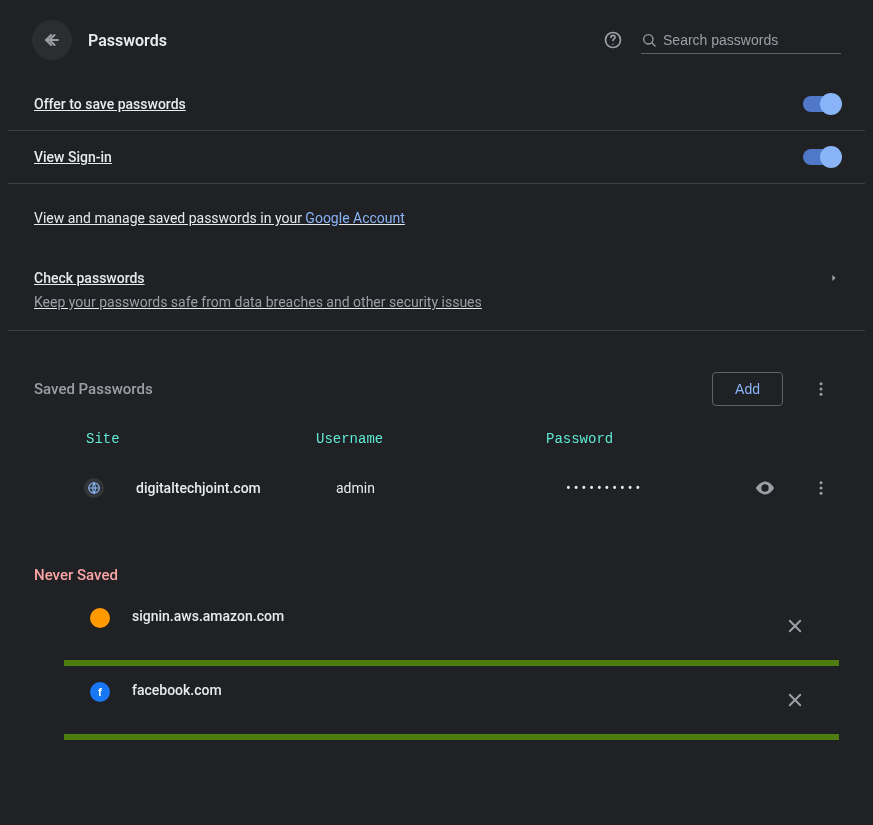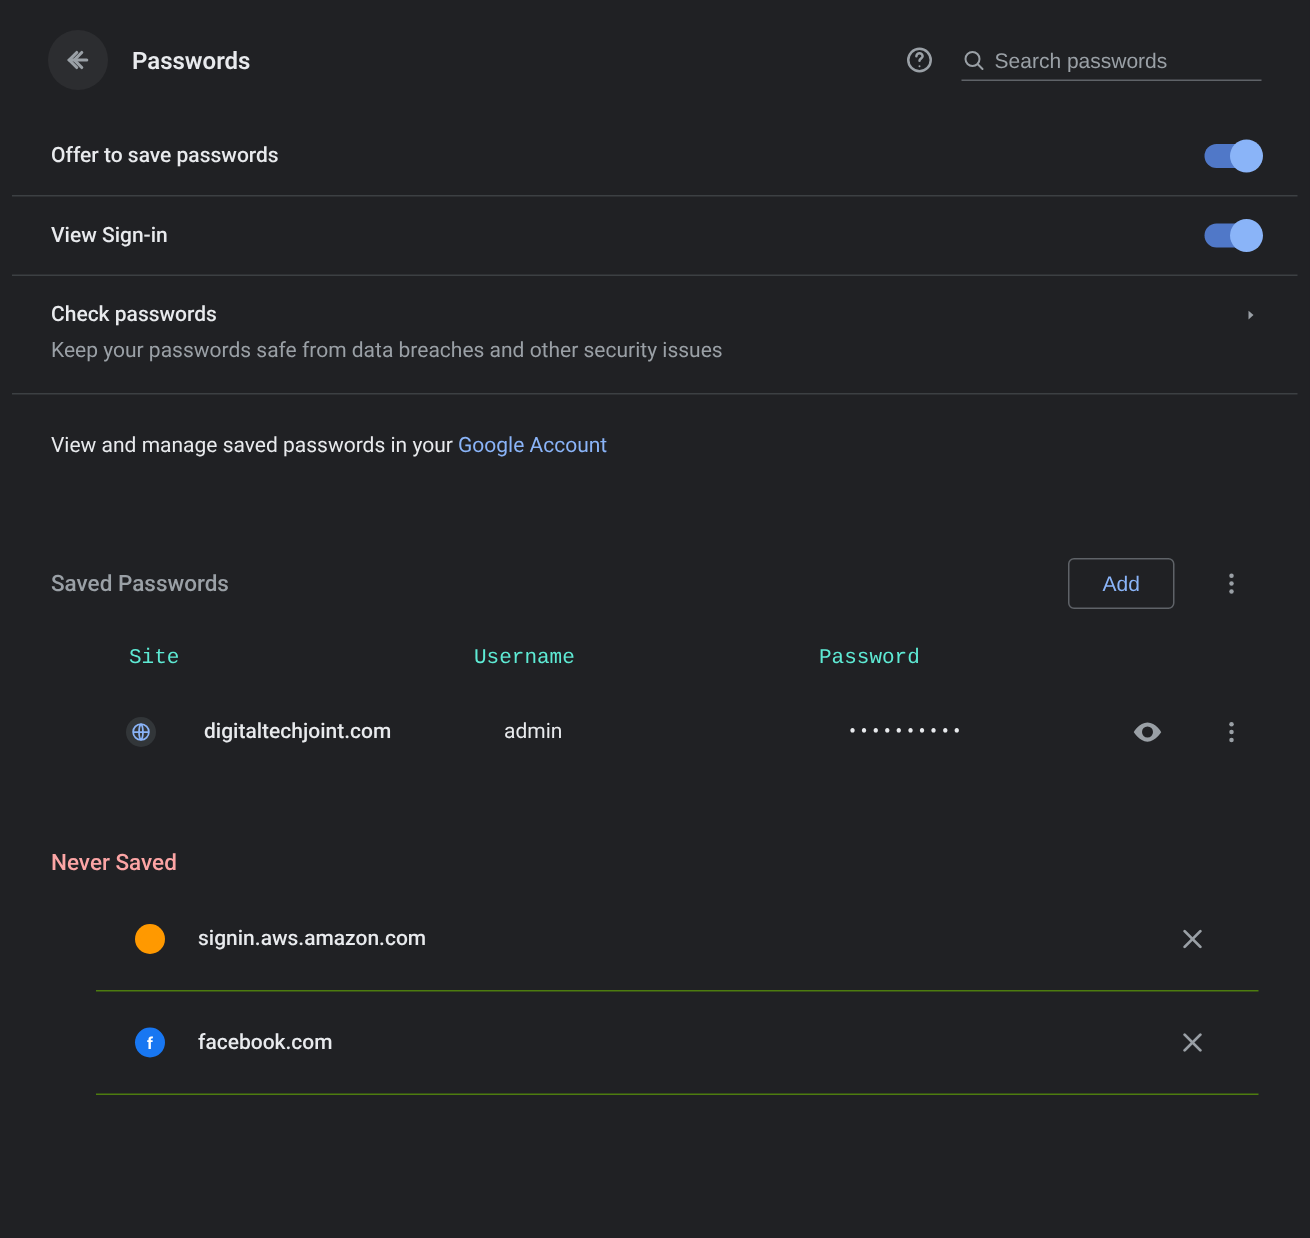--- a/index.html
+++ b/index.html
@@ -60,20 +60,21 @@
     width: 100%;
     margin-left: 6px;
   }
   .search-wrap input::placeholder { color: #9aa0a6; }
 
   .section {
     border-bottom: 1px solid #3c4043;
     padding: 18px 26px;
     display: flex;
     align-items: flex-start;
+    text-decoration: underline;
   }
   .section.noborder { border-bottom: none; }
   .section-text { flex: 1; padding-right: 30px; }
   .section-title { font-size: 14px; color: #e8eaed; font-weight: 500; }
   .section-sub { font-size: 14px; color: #9aa0a6; margin-top: 6px; line-height: 1.45; }
 
   .toggle {
     width: 36px; height: 16px;
     background: #5078c8;
     border-radius: 10px;
@@ -173,23 +174,23 @@
   }
 
   .never-head {
     color:#fca5a5;
     font-size:15px;
     font-weight:500;
     padding: 48px 26px 8px 26px;
   }
   .never-row {
     display:flex;
-    align-items:center;
+    align-items:flex-start;
     padding: 16px 26px 16px 26px;
-    border-bottom: 1px solid #4d7c0f;
+    border-bottom: 6px solid #4d7c0f;
     margin-left: 56px;
     margin-right: 26px;
   }
   .never-row .favicon { margin-left:0; margin-right:22px;}
   .never-site { flex:1; font-size:14px; font-weight: 500;}
 </style>
 </head>
 <body>
 
 <div class="page">
@@ -230,35 +231,35 @@
     <div class="toggle"></div>
   </div>
 
   <div class="section">
     <div class="section-text">
       <div class="section-title">View Sign-in</div>
     </div>
     <div class="toggle"></div>
   </div>
 
+  <div class="section noborder" style="padding-top:26px;padding-bottom:26px">
+    <div class="section-text">
+      <span>View and manage saved passwords in your </span><a class="link">Google Account</a>
+    </div>
+  </div>
+
   <div class="section" style="cursor:pointer">
     <div class="section-text">
       <div class="section-title">Check passwords</div>
       <div class="section-sub">Keep your passwords safe from data breaches and other security issues</div>
     </div>
     <div class="chev-right">
       <svg width="10" height="16" viewBox="0 0 24 24" fill="#9aa0a6">
           <path d="M8 5l8 7-8 7z"></path>
         </svg>
-    </div>
-  </div>
-
-  <div class="section noborder" style="padding-top:26px;padding-bottom:26px">
-    <div class="section-text">
-      <span>View and manage saved passwords in your </span><a class="link">Google Account</a>
     </div>
   </div>
 
   <div class="subhead-row">
     <div class="subhead">Saved Passwords</div>
     <button class="add-btn">Add</button>
     <div class="more-btn">
       <svg width="18" height="18" viewBox="0 0 24 24" fill="#9aa0a6">
           <circle cx="12" cy="5" r="2"></circle>
           <circle cx="12" cy="12" r="2"></circle>

